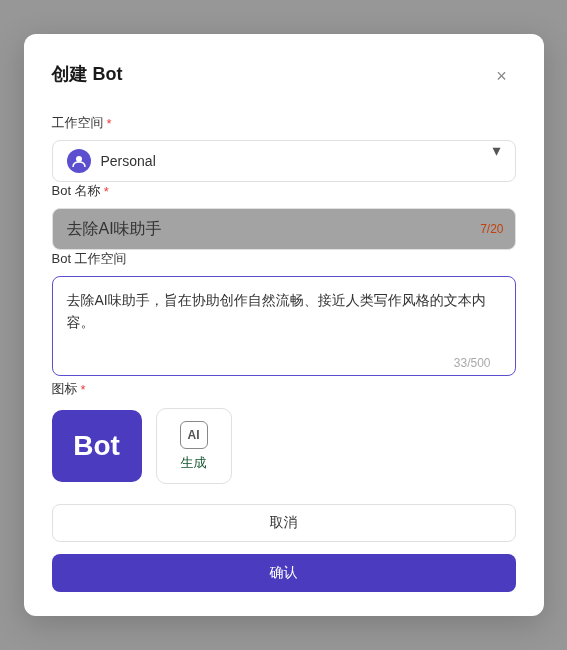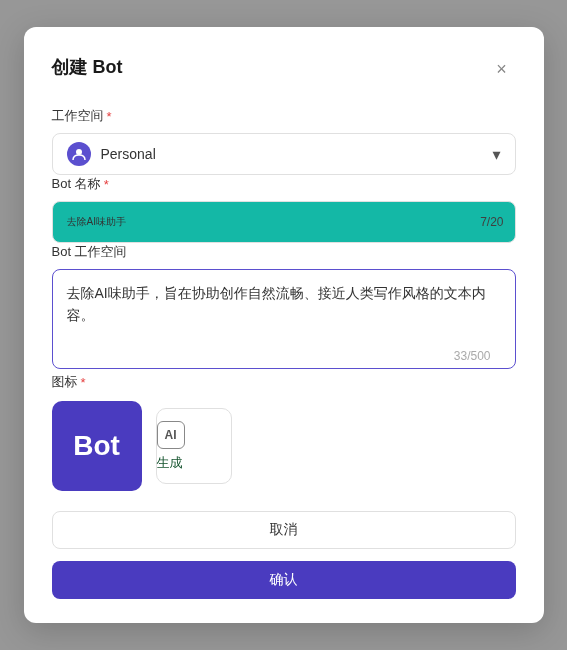--- a/index.html
+++ b/index.html
@@ -78,21 +78,20 @@
       font-size: 13px;
     }
 
     .select-field {
       width: 100%;
       height: 42px;
       border: 1.5px solid #e0e0e0;
       border-radius: 8px;
       padding: 0 14px;
       display: flex;
-      align-items: center;
       justify-content: space-between;
       cursor: pointer;
       background: #fff;
     }
 
     .select-left {
       display: flex;
       align-items: center;
       gap: 10px;
     }
@@ -118,37 +117,37 @@
       color: #555;
       font-size: 16px;
     }
 
     .text-input {
       width: 100%;
       height: 42px;
       border: 1.5px solid #e0e0e0;
       border-radius: 8px;
       padding: 0 14px;
-      font-size: 10px;
+      font-size: 16px;
       color: #333;
       outline: none;
-      background: #14b8a6;
+      background: #a3a3a3;
     }
 
     .input-wrapper {
       position: relative;
     }
 
     .char-count-inline {
       position: absolute;
       right: 12px;
       top: 50%;
       transform: translateY(-50%);
       font-size: 12px;
-      color: #404040;
+      color: #c2410c;
     }
 
     .textarea-wrapper {
       position: relative;
     }
 
     .textarea-field {
       width: 100%;
       height: 100px;
       border: 1.5px solid #5b4fcf;
@@ -177,40 +176,41 @@
 
     .icon-options {
       display: flex;
       gap: 14px;
       align-items: center;
       margin-top: 10px;
     }
 
     .icon-preview {
       width: 90px;
-      height: 90px;
+      height: 72px;
       background: #4a3bbf;
       border-radius: 10px;
       display: flex;
       align-items: center;
       justify-content: center;
       color: #fff;
       font-size: 28px;
       font-weight: 700;
       letter-spacing: 0px;
       cursor: pointer;
     }
 
     .icon-generate {
       width: 76px;
       height: 76px;
       border: 1.5px solid #e0e0e0;
       border-radius: 10px;
       display: flex;
       flex-direction: column;
+      align-items: center;
       justify-content: center;
       gap: 5px;
       cursor: pointer;
       background: #fff;
     }
 
     .ai-icon-symbol {
       width: 28px;
       height: 28px;
       border: 1.5px solid #888;

